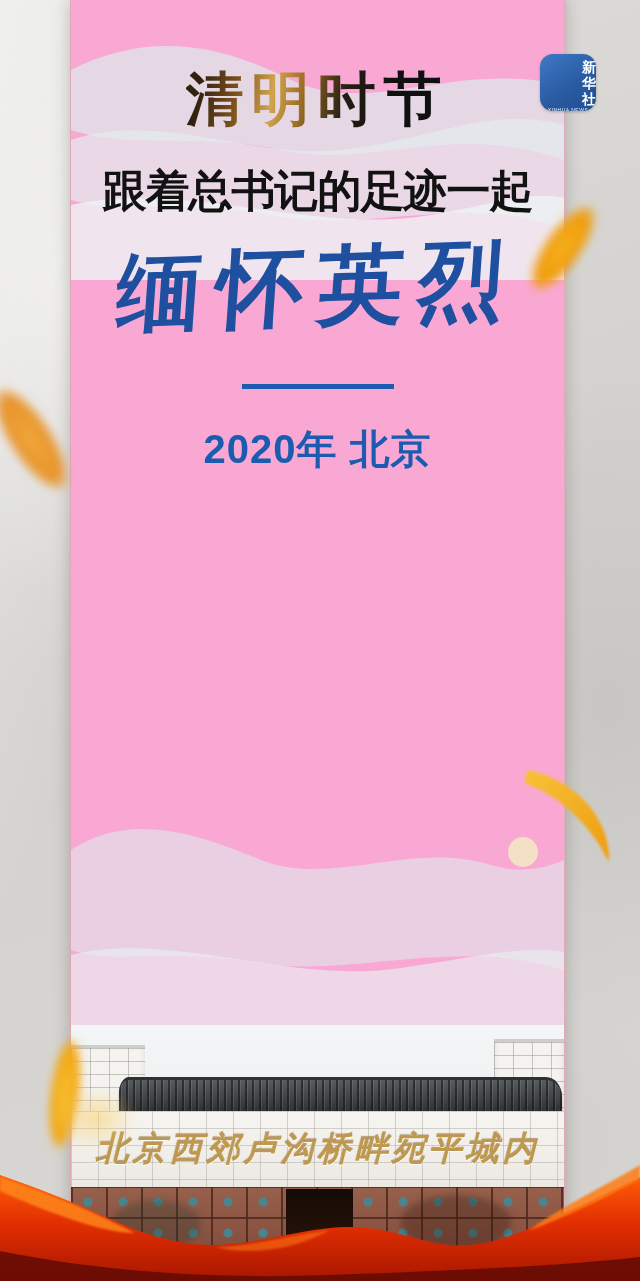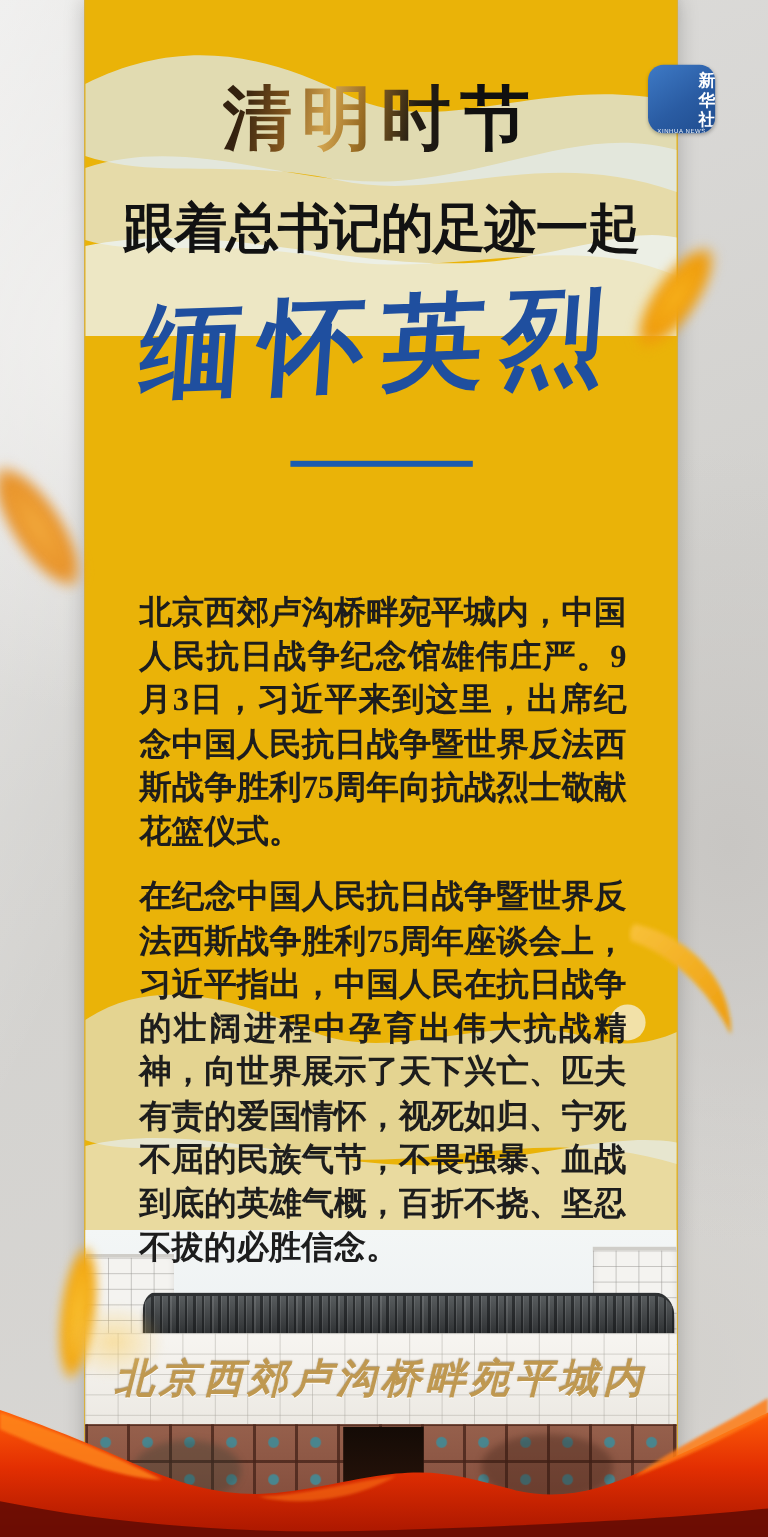--- a/index.html
+++ b/index.html
@@ -10,21 +10,21 @@
       linear-gradient(115deg, rgba(255,255,255,.55) 0%, rgba(255,255,255,0) 35%),
       linear-gradient(72deg, rgba(0,0,0,0) 46%, rgba(110,108,104,.22) 48.5%, rgba(0,0,0,0) 51%),
       linear-gradient(100deg, rgba(0,0,0,0) 60%, rgba(120,118,114,.20) 63%, rgba(0,0,0,0) 66%),
       radial-gradient(ellipse 420px 520px at 12% 22%, #e9e8e6 0%, rgba(233,232,230,0) 60%),
       radial-gradient(ellipse 500px 600px at 95% 55%, #c8c6c3 0%, rgba(200,198,195,0) 55%),
       radial-gradient(ellipse 380px 420px at 85% 90%, #d2d0cc 0%, rgba(210,208,204,0) 60%),
       linear-gradient(160deg,#dedddb 0%, #d2d1ce 45%, #dad8d5 100%);
   }
   .panel{
     position:absolute;left:70px;top:0;width:493px;height:1281px;
-    background:#eab308;
+    background:#f9a8d4;
     border-left:1px solid rgba(190,172,135,.45);
     border-right:1px solid rgba(190,172,135,.38);
     box-shadow:0 0 16px rgba(0,0,0,.22);
     overflow:hidden;
   }
   svg.mtn{position:absolute;left:0;width:493px;pointer-events:none;}
   .title-wrap{position:absolute;left:0;right:0;top:70px;text-align:center;z-index:3;}
   .main-title{
     display:inline-block;font-size:58px;font-weight:900;letter-spacing:8px;
     color:#33200e;line-height:1;
@@ -159,25 +159,22 @@
     <path d="M0,215 C100,190 220,245 330,228 C400,218 450,205 493,212 L493,300 L0,300 Z" fill="#e8f0f1" opacity="0.65"></path>
   </svg>
 
   <div class="title-wrap">
     <span class="main-title">清明时节</span>
   </div>
   <div class="subtitle">跟着总书记的足迹一起</div>
   <div class="calligraphy">缅怀英烈</div>
 
   <div class="divider"></div>
-
-  <div class="article">
-    <p>北京西郊卢沟桥畔宛平城内，中国人民抗日战争纪念馆雄伟庄严。9月3日，习近平来到这里，出席纪念中国人民抗日战争暨世界反法西斯战争胜利75周年向抗战烈士敬献花篮仪式。</p>
-    <p>在纪念中国人民抗日战争暨世界反法西斯战争胜利75周年座谈会上，习近平指出，中国人民在抗日战争的壮阔进程中孕育出伟大抗战精神，向世界展示了天下兴亡、匹夫有责的爱国情怀，视死如归、宁死不屈的民族气节，不畏强暴、血战到底的英雄气概，百折不挠、坚忍不拔的必胜信念。</p>
-  </div>
+  <div class="date-loc">2020年 北京</div>
+
 
   <div class="museum">
     <div class="tower tower-left"></div>
     <div class="tower tower-right"></div>
     <div class="roof"></div>
     <div class="facade">
       <div class="museum-sign">北京西郊卢沟桥畔宛平城内</div>
     </div>
     <div class="doors"></div>
     <div class="doorway"></div>

